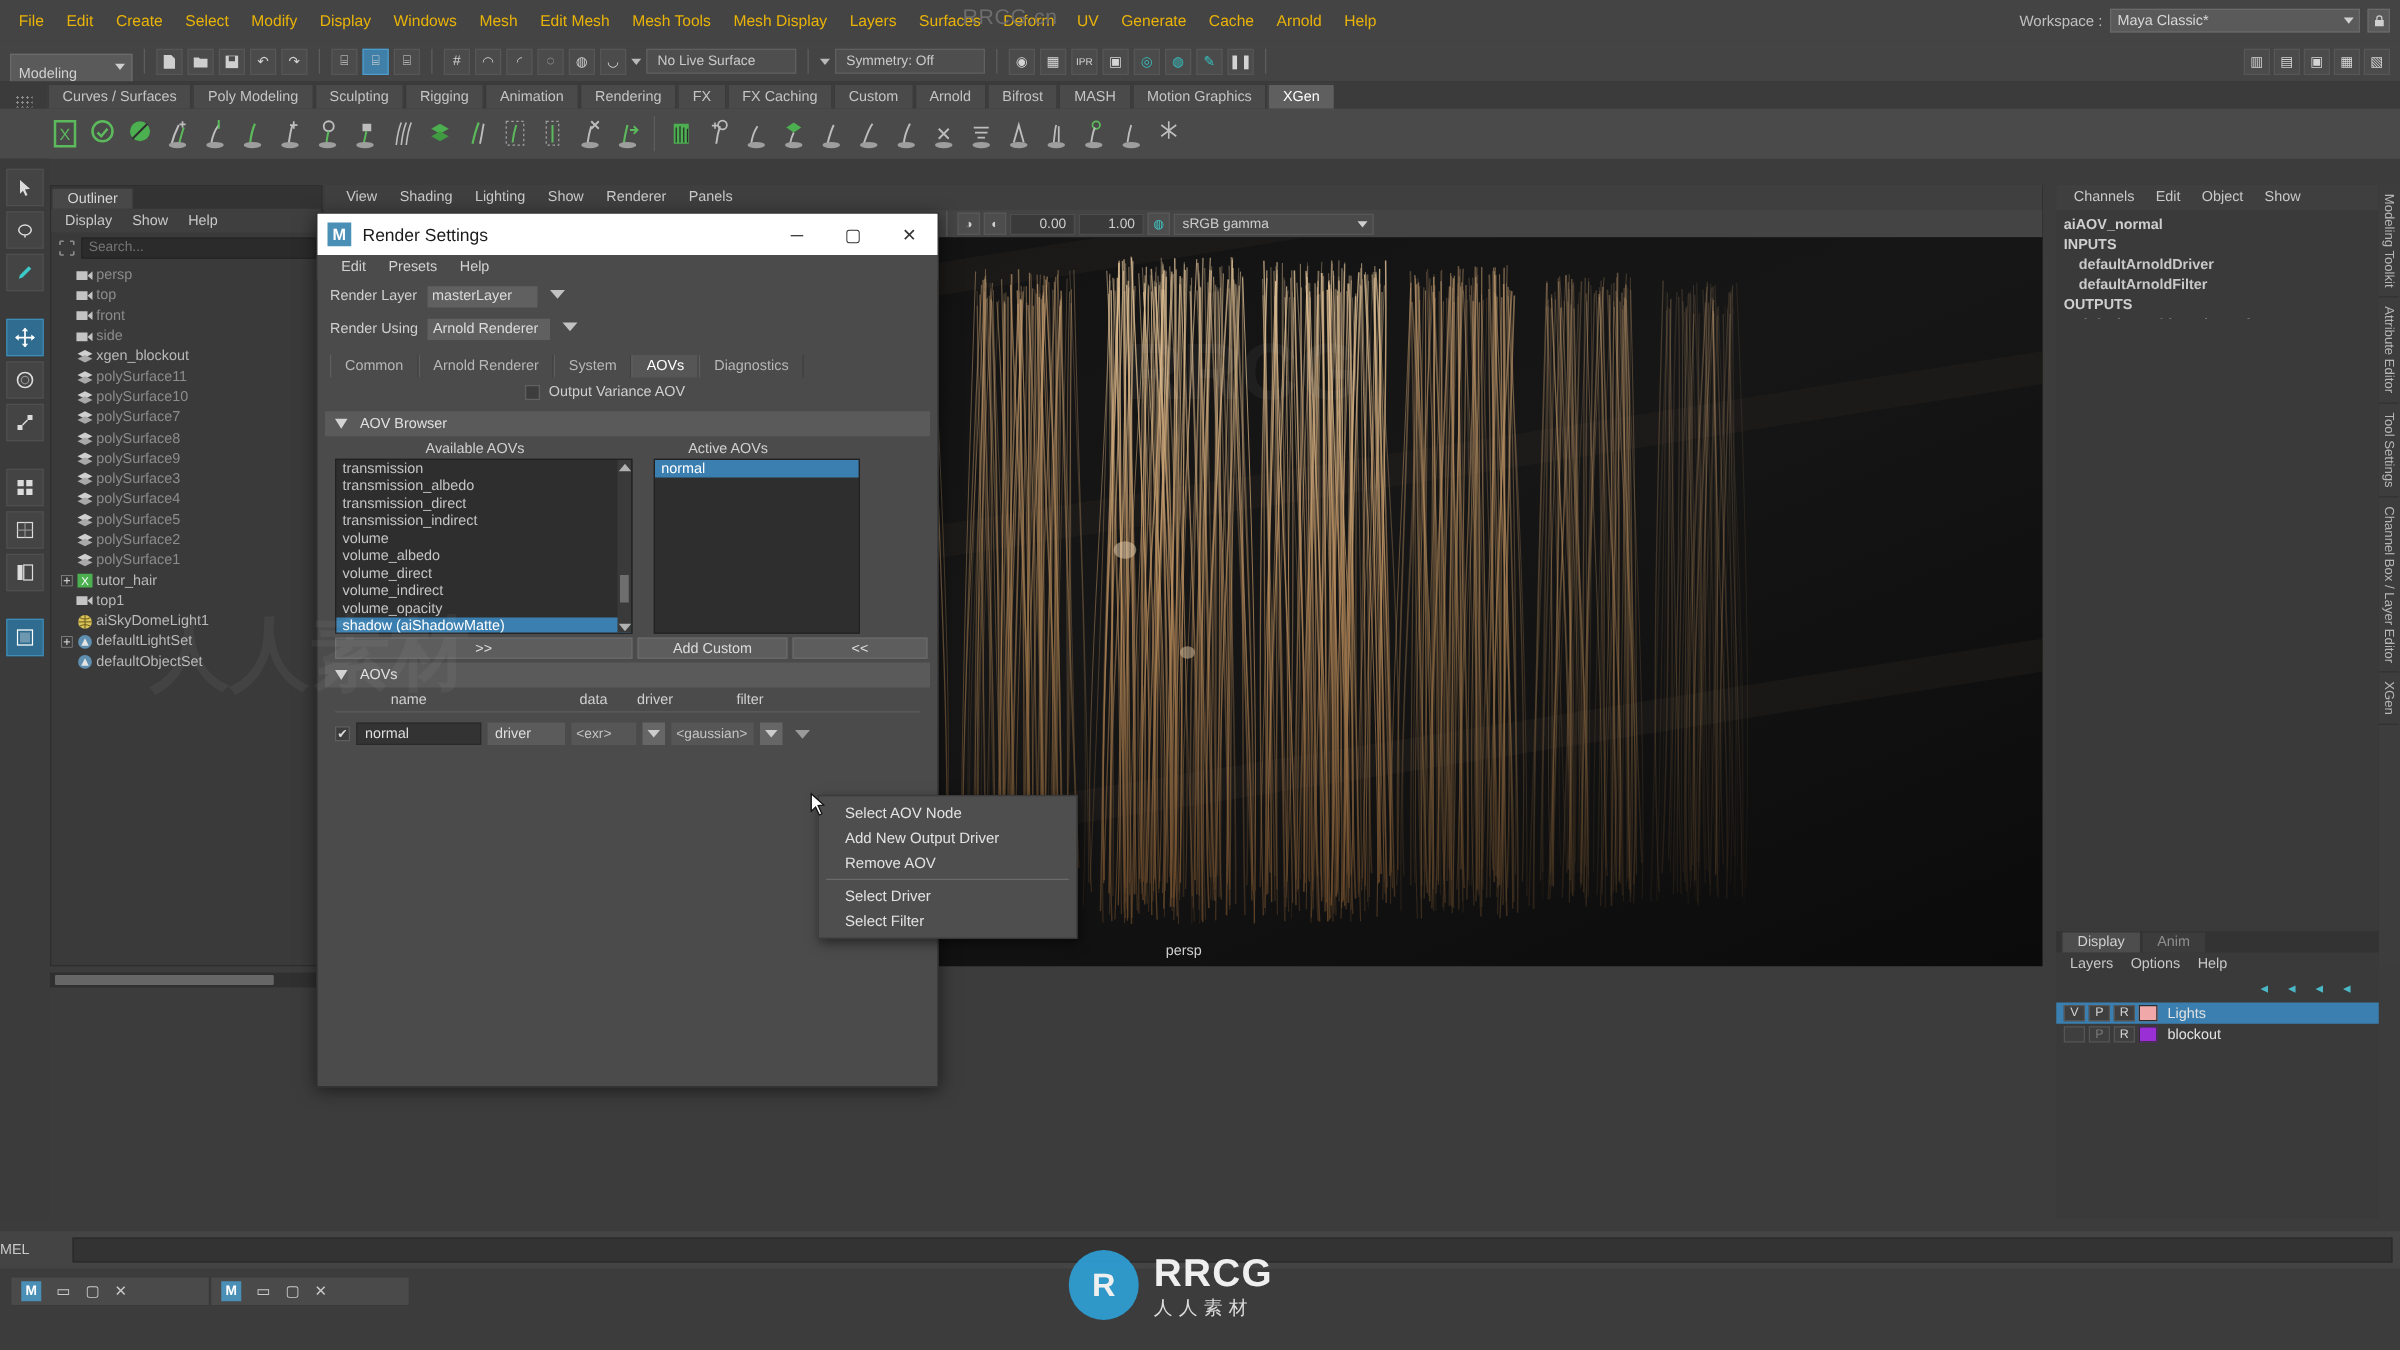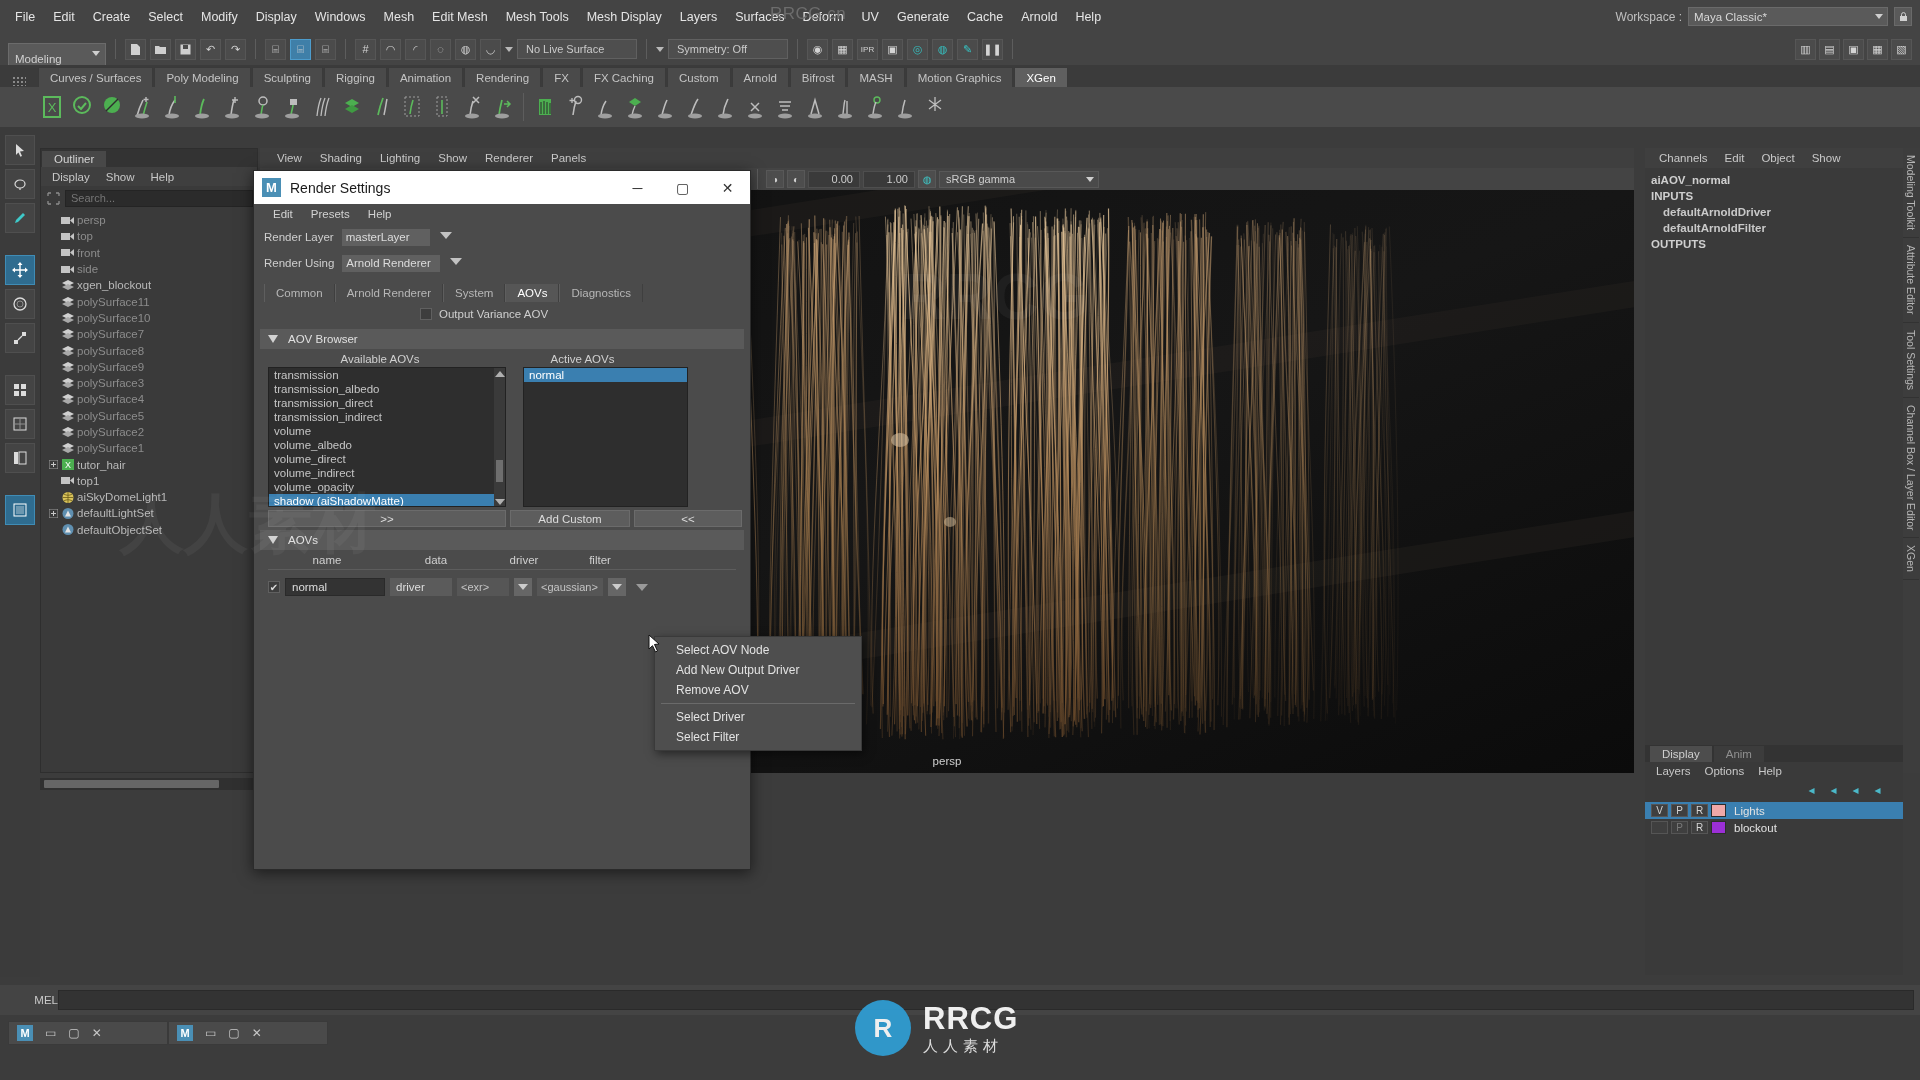--- a/index.html
+++ b/index.html
@@ -6,21 +6,21 @@
   html,body {
     width:1920px; height:1080px; overflow:hidden;
     background:#444; color:#c8c8c8;
     font-family:"Liberation Sans", sans-serif; font-size:12px;
   }
   #app { position:relative; width:1920px; height:1080px; background:#3c3c3c; }
 
   
   .menubar { position:absolute; left:0; top:0; width:1920px; height:33px;
              background:#444; display:flex; align-items:center; padding-left:6px; }
-  .menubar .mi { padding:4px 9px; font-size:12.5px; color:#e5e5e5; white-space:nowrap; }
+  .menubar .mi { padding:4px 9px; font-size:12.5px; color:#eab308; white-space:nowrap; }
   .ws-area { position:absolute; right:8px; top:0; height:33px; display:flex; align-items:center; gap:6px; }
   .ws-label { font-size:12px; color:#c0c0c0; }
   .ws-select { width:200px; height:19px; background:#5a5a5a; border:1px solid #6a6a6a;
                color:#d8d8d8; font-size:11.5px; padding:0 16px 0 5px; position:relative;
                display:flex; align-items:center; }
   .ws-select .arw { position:absolute; right:4px; top:6px; border-left:4px solid transparent;
                     border-right:4px solid transparent; border-top:5px solid #cfcfcf; }
   .lock-ic { width:18px; height:19px; background:#5a5a5a; border:1px solid #6a6a6a;
              display:flex; align-items:center; justify-content:center; font-size:11px; }
 
@@ -163,21 +163,21 @@
             font-size:10px; color:#d4d4d4; display:flex; align-items:center; justify-content:center; }
   .le-tog.empty { color:transparent; }
   .le-tog.muted { color:#7a7a7a; }
   .le-sw { width:15px; height:13px; border:1px solid #2c2c2c; }
   .le-name { color:#e2e2e2; margin-left:5px; }
 
   
   .timeslider-blank { position:absolute; left:0; top:978px; width:1920px; height:28px; background:#3c3c3c; }
   .mel-bar { position:absolute; left:0; top:985px; width:1920px; height:30px;
              background:#444; display:flex; align-items:center; }
-  .mel-label { width:58px; text-align:right; font-size:11.5px; color:#c9c9c9; }
+  .mel-label { width:58px; text-align:left; font-size:11.5px; color:#c9c9c9; }
   .mel-input { flex:1; height:20px; background:#333; border:1px solid #2a2a2a; margin-right:6px; }
   .taskbar { position:absolute; left:0; top:1015px; width:1920px; height:65px; background:#3c3c3c; }
   .tb-win { position:absolute; top:6px; height:24px; background:#4a4a4a; border:1px solid #3a3a3a;
             display:flex; align-items:center; gap:12px; padding:0 8px; }
   .tb-m { width:16px; height:16px; background:#4a8fb5; color:#fff; font-size:11px;
           display:flex; align-items:center; justify-content:center; font-weight:bold; }
 
   
   .rs { position:absolute; left:253px; top:170px; width:498px; height:700px;
         background:#4b4b4b; border:1px solid #2b2b2b;
@@ -1904,21 +1904,21 @@
 
       <div class="rs-bar">
         <span class="tri-d"></span>
         <span>AOVs</span>
       </div>
 
 
       <div class="aov-table">
         <div class="aov-hdr">
           <div style="width:118px; text-align:center">name</div>
-          <div style="width:100px; text-align:center">data</div>
+          <div style="width:100px; text-align:right">data</div>
           <div style="width:76px; text-align:center">driver</div>
           <div style="width:76px; text-align:center">filter</div>
         </div>
         <div class="aov-body">
           <div class="aov-row">
             <span class="chk on">✔</span>
             <div class="aov-name">normal</div>
             <div class="aov-data">driver</div>
             <div class="aov-drv">&lt;exr&gt;</div>
             <div class="aov-mini">

